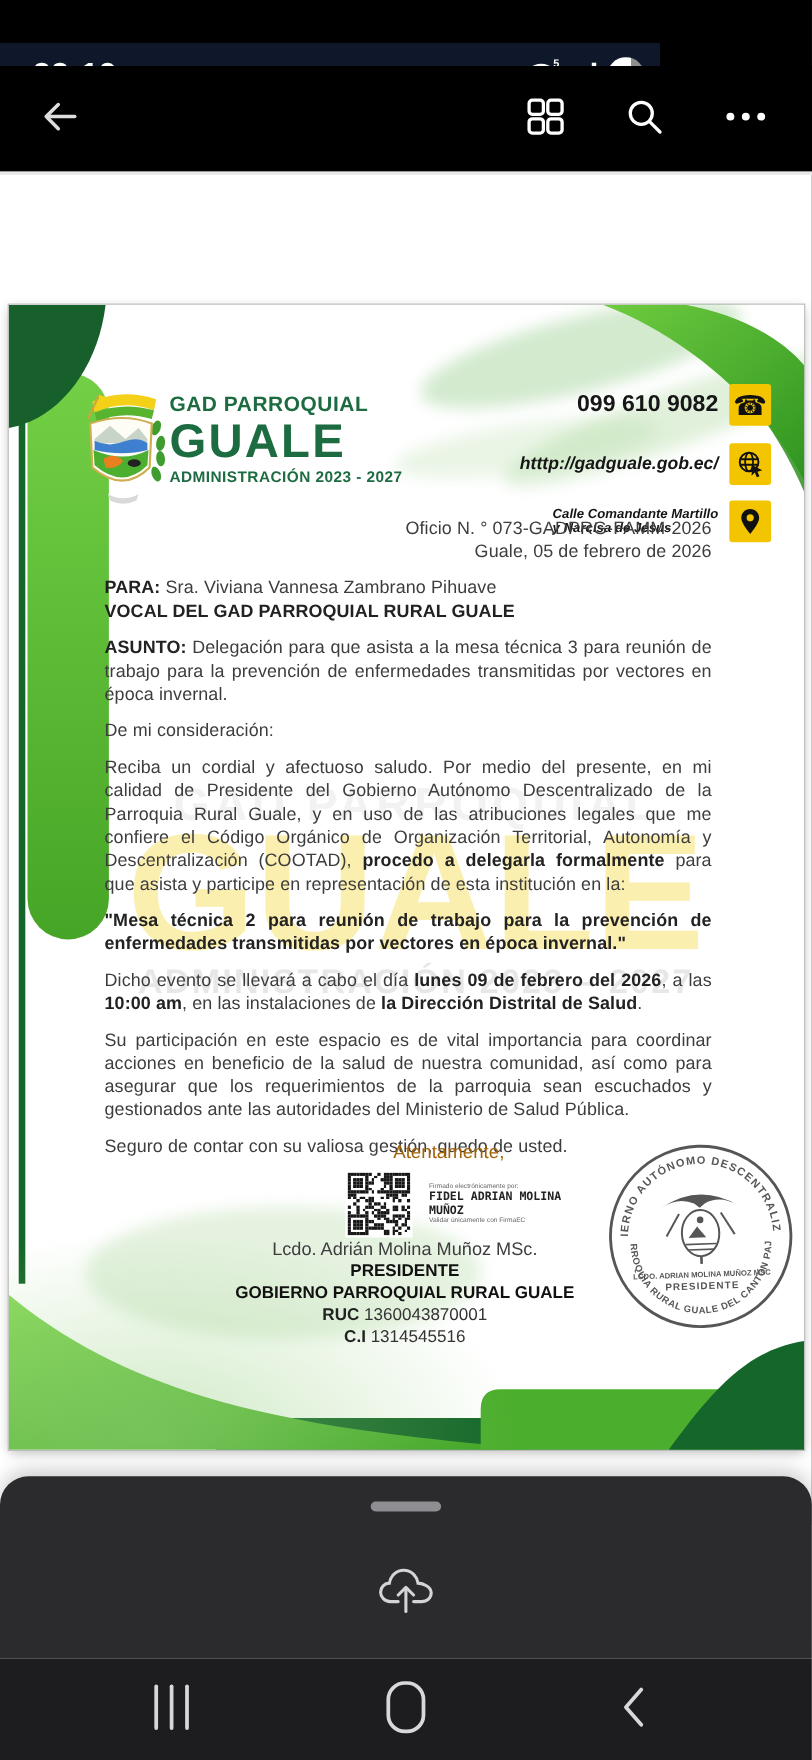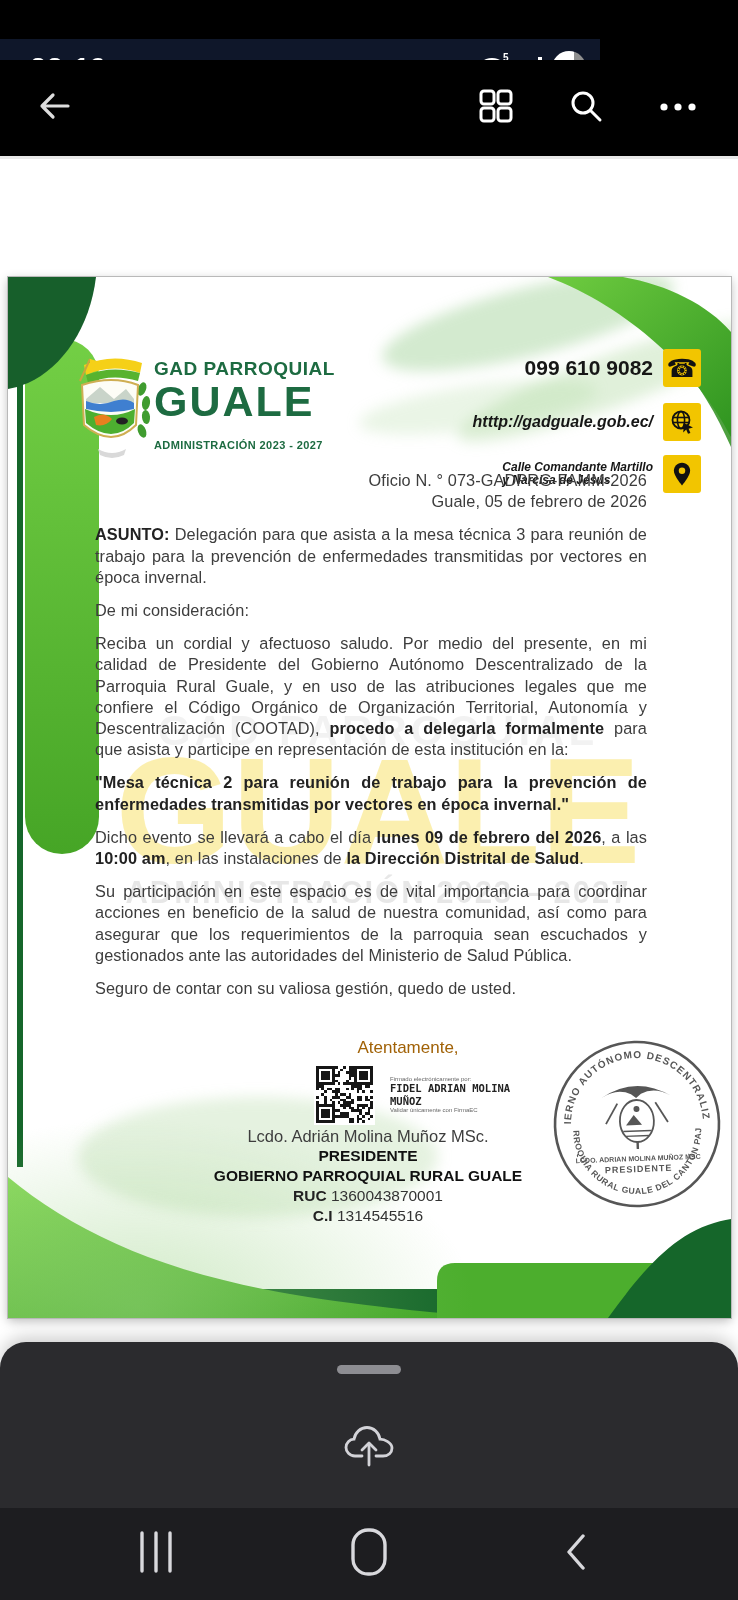--- a/index.html
+++ b/index.html
@@ -36,21 +36,21 @@
   .wm2{left:50px;top:448px;width:640px;font-size:150px;font-weight:800;letter-spacing:0;
        color:rgba(248,225,110,.55);}
   .wm3{left:70px;top:598px;width:600px;font-size:31px;letter-spacing:2px;color:rgba(110,110,110,.17);}
 
   .content{z-index:2;}
 
   
   .org-text{left:146px;top:82px;color:#1d6b41;line-height:1;}
   .org-top{font-size:19px;font-weight:bold;letter-spacing:.5px;}
   .org-name{font-size:43px;font-weight:800;letter-spacing:2px;margin-top:2px;}
-  .org-admin{font-size:11px;font-weight:bold;margin-top:17px;letter-spacing:.4px;}
+  .org-admin{font-size:14px;font-weight:bold;margin-top:3px;letter-spacing:.4px;}
   .contact-row{position:absolute;right:30px;display:flex;align-items:center;gap:10px;z-index:2;}
   .c-text{color:#161616;line-height:1.05;}
   .c-phone{font-size:21px;font-weight:bold;}
   .c-web{font-size:16px;font-weight:bold;font-style:italic;}
   .c-addr{font-size:12px;font-weight:bold;font-style:italic;}
   .ybox{width:38px;height:38px;background:#f2c500;border-radius:3px;
         display:flex;align-items:center;justify-content:center;flex:none;}
   .ybox .glyph{font-family:"DejaVu Sans",sans-serif;font-size:25px;color:#111;line-height:1;}
 
   
@@ -257,20 +257,24 @@
       </svg>
     </div>
   </div>
 
   <div class="abs letter content">
     <div class="blk right">
       <div>Oficio N. ° 073-GADPRG-FAMM-2026</div>
       <div>Guale, 05 de febrero de 2026</div>
     </div>
 
+    <div class="blk">
+      <div><span class="b">PARA:</span><span> Sra. Viviana Vannesa Zambrano Pihuave</span></div>
+      <div class="b">VOCAL DEL GAD PARROQUIAL RURAL GUALE</div>
+    </div>
 
     <div class="blk">
       <span class="b">ASUNTO:</span><span> Delegación para que asista a la mesa técnica 3 para reunión de trabajo para la prevención de enfermedades transmitidas por vectores en época invernal.</span>
     </div>
 
     <div class="blk">De mi consideración:</div>
 
     <div class="blk">
       <span>Reciba un cordial y afectuoso saludo. Por medio del presente, en mi calidad de Presidente del Gobierno Autónomo Descentralizado de la Parroquia Rural Guale, y en uso de las atribuciones legales que me confiere el Código Orgánico de Organización Territorial, Autonomía y Descentralización (COOTAD), </span><span class="b">procedo a delegarla formalmente</span><span> para que asista y participe en representación de esta institución en la:</span>
     </div>

